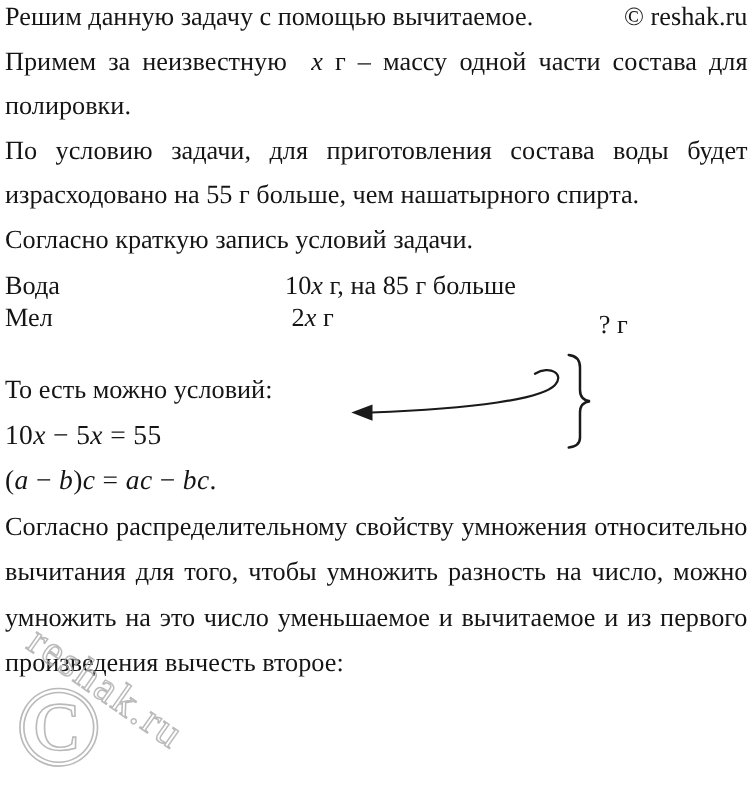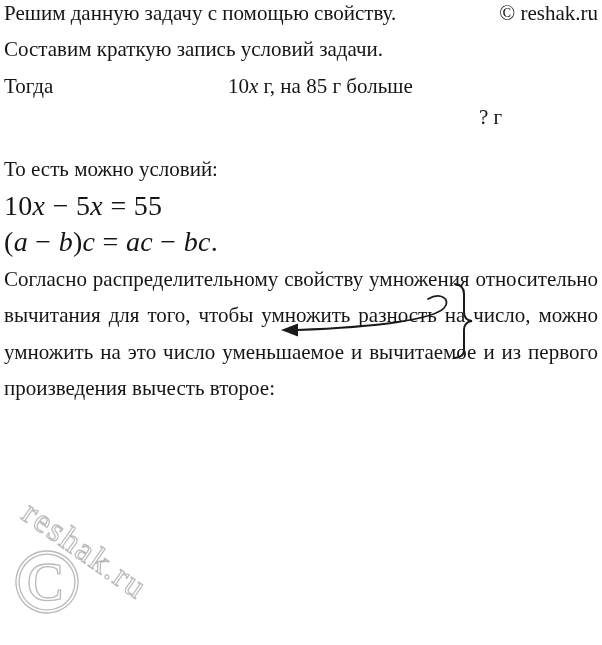--- a/index.html
+++ b/index.html
@@ -12,47 +12,52 @@
     font-size:21px;
     box-sizing:border-box;
     padding:0 4px;
     overflow:hidden;
   }
   .content{margin-top:-4px;}
   p.para{margin:0;text-align:justify;line-height:35.5px;}
   p.bpara{margin:0;text-align:justify;line-height:36.5px;}
   .copyright{float:right;}
   .it{font-style:italic;}
-  .eq{font-size:28px;letter-spacing:.3px;}
+  .eq{font-size:22px;letter-spacing:.3px;}
   .diagram{position:relative;margin-top:6px;line-height:26px;height:78px;}
   .drow{white-space:nowrap;}
   .dlabel{display:inline-block;width:224px;}
   .question{position:absolute;left:475px;top:31px;line-height:26px;}
   .p6{margin-top:30px;}
   .overlay{position:absolute;left:0;top:0;pointer-events:none;}
 </style>
 </head>
 <body>
 
 <div class="page">
   <div class="content">
 
     <p class="para">
       <span class="copyright">© reshak.ru</span>
-      <span>Решим данную задачу с помощью свойству.</span>
+      <span>Решим данную задачу с помощью вычитаемое.</span>
     </p>
 
+    <p class="para"><span>Примем за неизвестную &nbsp;</span><span class="it">x</span><span> г – массу одной части состава для полировки.</span></p>
 
 
+    <p class="para">По условию задачи, для приготовления состава воды будет израсходовано на 55 г больше, чем нашатырного спирта.</p>
 
-    <p class="para">Составим краткую запись условий задачи.</p>
+    <p class="para">Согласно краткую запись условий задачи.</p>
 
     <div class="diagram">
       <div class="drow">
-        <span class="dlabel">Тогда</span><span class="dval"><span>10</span><span class="it">x</span><span> г, на 85 г больше</span></span>
+        <span class="dlabel">Вода</span><span class="dval"><span>10</span><span class="it">x</span><span> г, на 85 г больше</span></span>
+      </div>
+      <div class="drow">
+        <span class="dlabel">Мел</span><span class="dval"><span>&nbsp;2</span><span class="it">x</span><span> г</span></span>
       </div>
       <span class="question">? г</span>
     </div>
 
     <p class="bpara p6">То есть можно условий:</p>
 
     <p class="bpara eq"><span>10</span><span class="it">x</span><span> − 5</span><span class="it">x</span><span> = 55</span></p>
 
     <p class="bpara eq"><span>(</span><span class="it">a</span><span> − </span><span class="it">b</span><span>)</span><span class="it">c</span><span> = </span><span class="it">ac</span><span> − </span><span class="it">bc</span><span>.</span></p>
 

